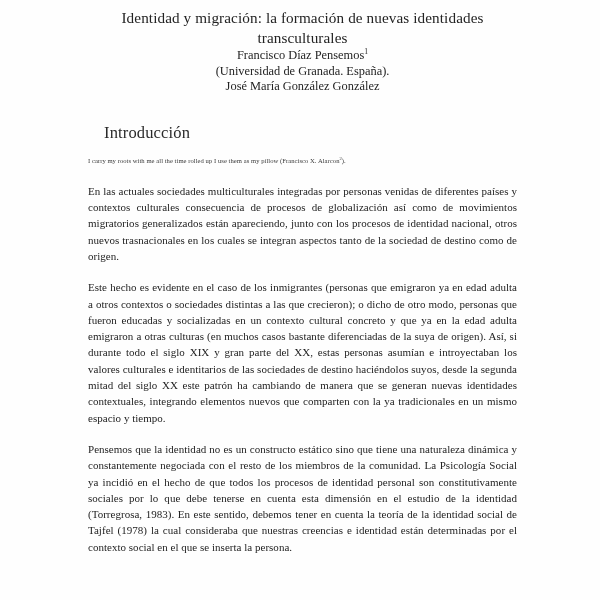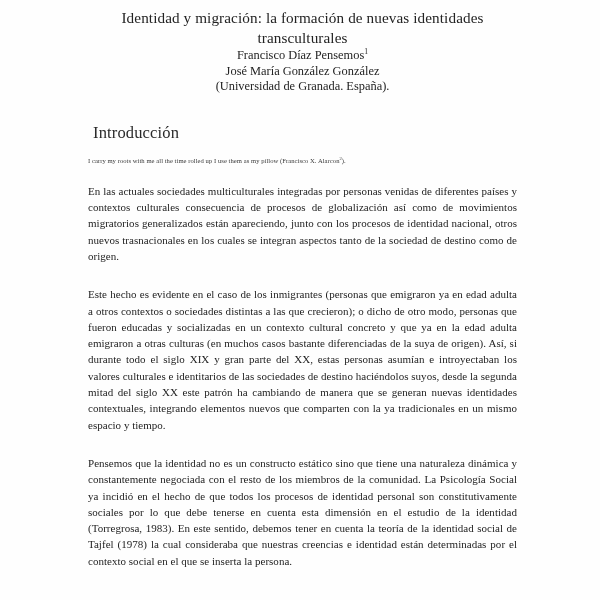--- a/index.html
+++ b/index.html
@@ -45,21 +45,21 @@
   .author-line sup {
     font-size: 7.6px;
     vertical-align: super;
     line-height: 0;
   }
   .section-heading {
     font-family: "Liberation Serif", "DejaVu Serif", serif;
     font-size: 16.5px;
     font-weight: normal;
     color: #2a2a2a;
-    margin: 28px 0 0 5px;
+    margin: 28px 0 0 16px;
     letter-spacing: 0.15px;
   }
   .epigraph {
     font-size: 6.6px;
     line-height: 10px;
     color: #3a3a3a;
     margin-top: 13px;
     letter-spacing: 0.05px;
   }
   .epigraph sup {
@@ -69,39 +69,39 @@
   }
   .body-text {
     font-size: 11px;
     line-height: 16.3px;
     text-align: justify;
     color: #232323;
     margin: 0;
     letter-spacing: 0.02px;
   }
   .body-text + .body-text {
-    margin-top: 22px;
+    margin-top: 15px;
   }
   .para-first { margin-top: 17px; }
 </style>
 </head>
 <body>
 
 <div class="page">
 
   <h1 class="doc-title">Identidad y migración: la formación de nuevas identidades transculturales</h1>
 
   <div class="author-block">
     <div class="author-line">
       <span>Francisco Díaz Pensemos</span><sup>1</sup>
     </div>
+    <div class="author-line">(Universidad de Granada. España).</div>
     <div class="author-line">
       <span>José María González González</span>
     </div>
-    <div class="author-line">(Universidad de Granada. España).</div>
   </div>
 
   <h2 class="section-heading">Introducción</h2>
 
   <div class="epigraph">
     <span>I carry my roots with me all the time rolled up I use them as my pillow (Francisco X. Alarcon</span><sup>2</sup><span>).</span>
   </div>
 
   <p class="body-text para-first">En las actuales sociedades multiculturales integradas por personas venidas de diferentes países y contextos culturales consecuencia de procesos de globalización así como de movimientos migratorios generalizados están apareciendo, junto con los procesos de identidad nacional, otros nuevos trasnacionales en los cuales se integran aspectos tanto de la sociedad de destino como de origen.</p>
 

